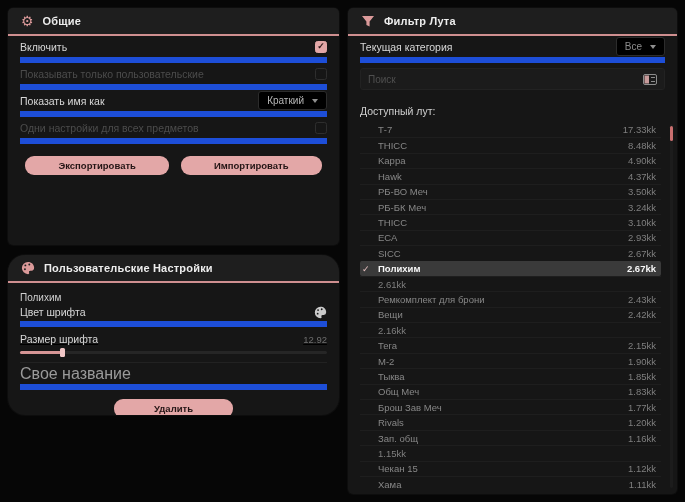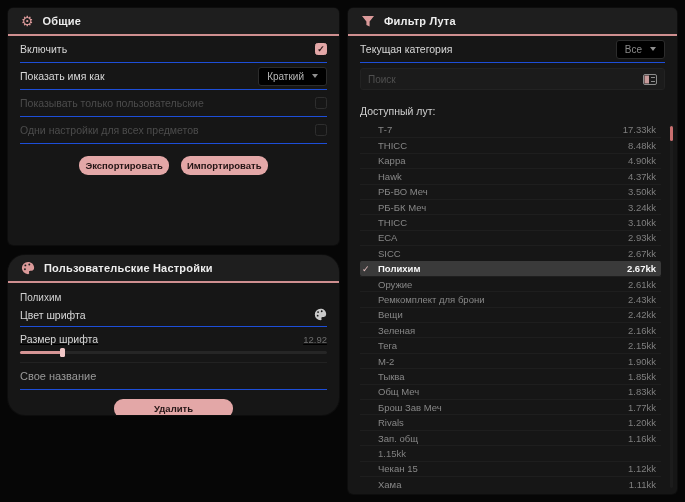--- a/index.html
+++ b/index.html
@@ -20,21 +20,21 @@
 
   .panel-header {
     flex:0 0 28px; display:flex; align-items:center; gap:9px;
     padding:0 13px; background:#1e1e1e; border-bottom:2px solid #cf8f90;
   }
   .panel-title { color:#ededed; font-size:11px; font-weight:bold; letter-spacing:.2px; }
   .hdr-icon { display:flex; align-items:center; }
 
   .row {
     margin:0 12px; min-height:27px; display:flex; align-items:center;
-    justify-content:space-between; border-bottom:1px solid #1d4ed8;
+    justify-content:space-between; border-bottom:6px solid #1d4ed8;
   }
   .row:last-of-type { border-bottom:none; }
   .label { color:#d8d8d8; font-size:10.5px; }
   .row.disabled .label { color:#4c4c4c; }
 
   .checkbox {
     width:12px; height:12px; border:1px solid #3a3a3a; border-radius:2.5px;
     display:flex; align-items:center; justify-content:center; flex:0 0 12px;
   }
   .checkbox.checked { background:#e3a7a7; border-color:#e3a7a7; }
@@ -44,37 +44,37 @@
   .select {
     display:flex; align-items:center; gap:8px; background:#000000;
     border:1px solid #2c2c2c; border-radius:3px; padding:3px 8px; cursor:pointer;
   }
   .select-value { color:#b7b7b7; font-size:10px; }
   .select.dim .select-value { color:#8b8b8b; }
   .chevron { width:0; height:0; border-left:3.5px solid transparent; border-right:3.5px solid transparent; border-top:4px solid #8f8f8f; }
 
   .btn {
     background:#e3a7a7; color:#241515; font-size:9.5px; font-weight:bold;
-    border:none; border-radius:9px; padding:4px 6px; cursor:pointer;
+    border:none; border-radius:9px; padding:4px 33px; cursor:pointer;
     font-family:"Liberation Sans", sans-serif;
   }
   .btn-row { display:flex; justify-content:center; gap:12px; padding:12px 0 0; }
 
   .section-label { color:#cfcfcf; font-size:10px; margin:9px 12px 0; }
 
   .slider-block { margin:0 12px; padding:6px 0 8px; border-bottom:1px solid #222222; }
   .slider-top { display:flex; justify-content:space-between; align-items:center;text-decoration:underline; }
   .slider-value { color:#6f6f6f; font-size:9.5px; }
   .slider-track { margin-top:6px; height:3px; width:100%; background:#262626; border-radius:2px; position:relative; cursor:pointer; }
   .slider-fill { width:14%; height:100%; background:#d59595; border-radius:2px; }
   .slider-handle { position:absolute; left:13%; top:-3px; width:5px; height:9px; background:#f0c6c6; border-radius:1.5px; cursor:grab; }
 
   .text-input {
     background:transparent; border:none; outline:none; color:#c4c4c4;
-    font-size:11px; width:100%; height:100%; font-family:"Liberation Sans", sans-serif;
+    font-size:16px; width:100%; height:100%; font-family:"Liberation Sans", sans-serif;
   }
   .text-input::placeholder { color:#9a9a9a; }
   .input-row { height:27px; }
 
   .delete-row { display:flex; justify-content:center; padding:9px 0; }
   .btn-wide { padding:4px 40px; }
 
   .search-row {
     margin:5px 12px 0; height:22px; background:#1b1b1b; border-radius:3px;
     display:flex; align-items:center; gap:6px; padding:0 7px; border:1px solid #222222;
@@ -110,30 +110,30 @@
     <div class="panel-header">
       <span class="hdr-icon">
           <span class="gear-glyph">⚙</span>
         </span>
       <span class="panel-title">Общие</span>
     </div>
     <div class="row">
       <span class="label">Включить</span>
       <span class="checkbox checked"></span>
     </div>
+    <div class="row disabled">
+      <span class="label">Показывать только пользовательские</span>
+      <span class="checkbox"></span>
+    </div>
     <div class="row">
       <span class="label">Показать имя как</span>
       <span class="select">
         <span class="select-value">Краткий</span>
         <span class="chevron"></span>
       </span>
-    </div>
-    <div class="row disabled">
-      <span class="label">Показывать только пользовательские</span>
-      <span class="checkbox"></span>
     </div>
     <div class="row disabled">
       <span class="label">Одни настройки для всех предметов</span>
       <span class="checkbox"></span>
     </div>
     <div class="btn-row">
       <button class="btn">Экспортировать</button>
       <button class="btn">Импортировать</button>
     </div>
   </div>
@@ -257,36 +257,34 @@
           <span class="loot-name">SICC</span>
           <span class="loot-value">2.67kk</span>
         </div>
         <div class="loot-row selected">
           <span class="check">✓</span>
           <span class="loot-name">Полихим</span>
           <span class="loot-value">2.67kk</span>
         </div>
         <div class="loot-row">
           <span class="check"></span>
-          <span class="loot-name">Оружие</span>
           <span class="loot-value">2.61kk</span>
         </div>
         <div class="loot-row">
           <span class="check"></span>
           <span class="loot-name">Ремкомплект для брони</span>
           <span class="loot-value">2.43kk</span>
         </div>
         <div class="loot-row">
           <span class="check"></span>
           <span class="loot-name">Вещи</span>
           <span class="loot-value">2.42kk</span>
         </div>
         <div class="loot-row">
           <span class="check"></span>
-          <span class="loot-name">Зеленая</span>
           <span class="loot-value">2.16kk</span>
         </div>
         <div class="loot-row">
           <span class="check"></span>
           <span class="loot-name">Тега</span>
           <span class="loot-value">2.15kk</span>
         </div>
         <div class="loot-row">
           <span class="check"></span>
           <span class="loot-name">М-2</span>

